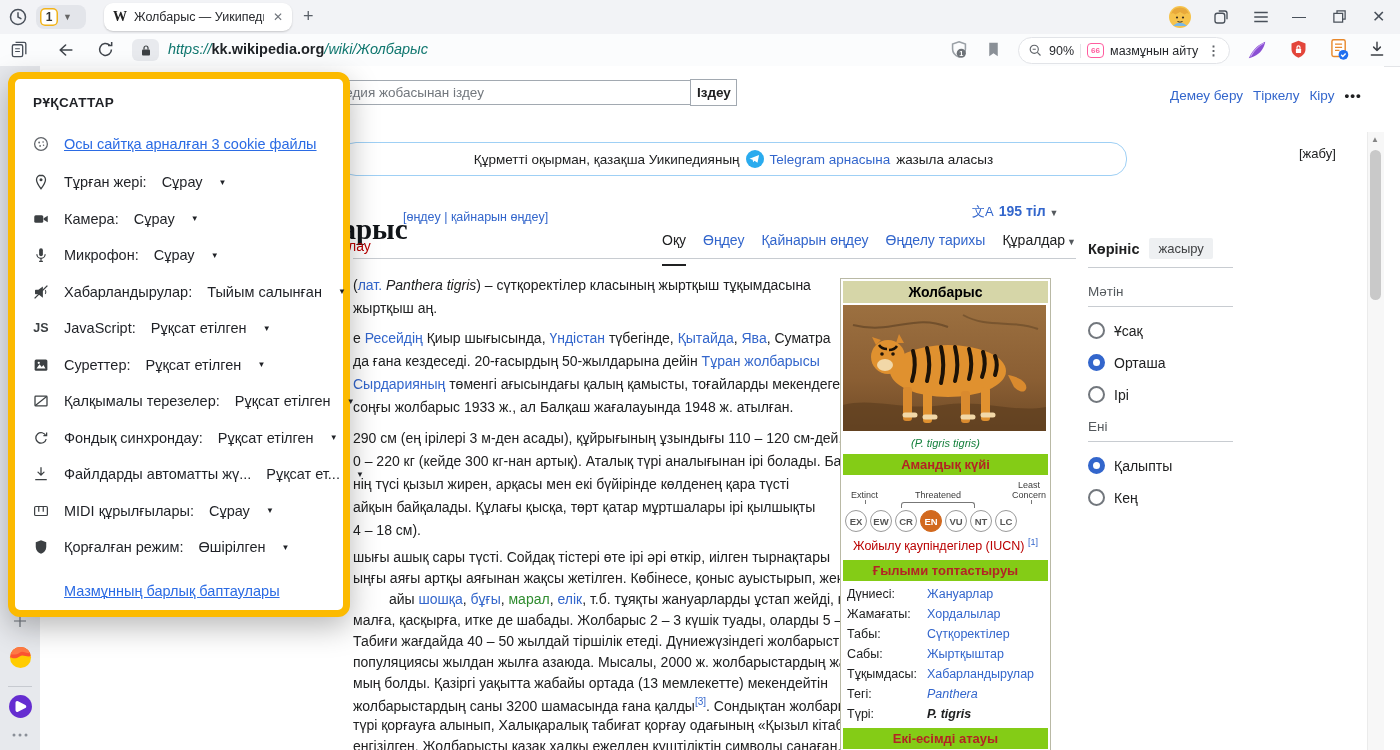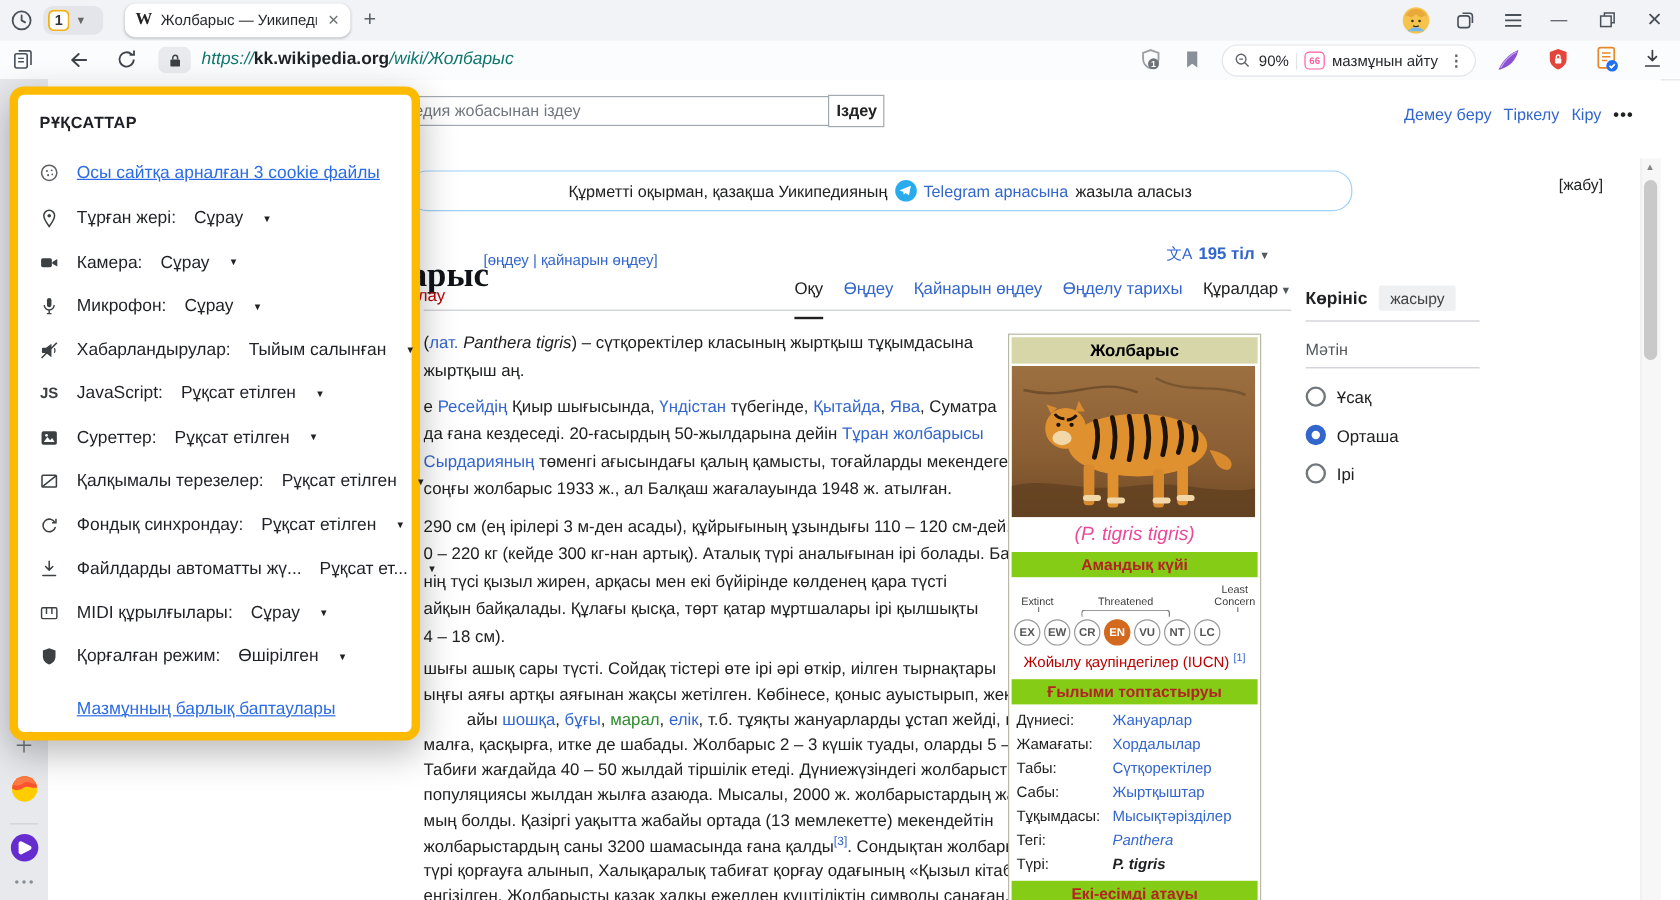--- a/index.html
+++ b/index.html
@@ -76,21 +76,21 @@
 
   #article{position:absolute;left:313px;top:0;width:492px;height:684px;overflow:hidden;}
   .aline{position:absolute;left:0;font-size:14px;color:#202122;white-space:nowrap;}
   .aline i{font-style:italic;}
   .aline sup{font-size:10px;color:#3366cc;}
 
   
   #infobox{position:absolute;left:800px;top:212px;width:211px;border:1px solid #b9b9a5;background:#fff;font-size:12.5px;box-sizing:border-box;padding:2px;}
   .ib-h{background:#d6d6a8;text-align:center;font-weight:700;padding:3px 0;color:#000;font-size:14px;}
   .ib-sh{background:#84cc16;text-align:center;font-weight:700;padding:3px 0;color:#b32424;font-size:13px;margin-top:4px;}
-  #ib-caption{text-align:center;font-size:16px;color:#ec4899;padding:3px 0 1px;}
+  #ib-caption{text-align:center;font-size:11px;color:#15803d;padding:3px 0 1px;}
   #iucn{position:relative;height:78px;margin-top:3px;}
   #iucn .l1{position:absolute;left:8px;top:12px;font-size:9px;color:#3c3c3c;}
   #iucn .l2{position:absolute;left:72px;top:12px;font-size:9px;color:#3c3c3c;}
   #iucn .l3{position:absolute;right:2px;top:2px;font-size:9px;color:#3c3c3c;text-align:center;line-height:10px;}
   #iucn .tick{position:absolute;width:1px;height:4px;background:#777;}
   #iucn .brace{position:absolute;left:58px;top:24px;width:72px;height:5px;border-top:1px solid #777;border-left:1px solid #777;border-right:1px solid #777;border-radius:3px 3px 0 0;}
   #iucn-circles{position:absolute;left:2px;top:32px;display:flex;gap:3px;}
   .iu{width:22px;height:22px;border-radius:50%;border:1.4px solid #9a9a9a;color:#555;font-size:9.5px;font-weight:700;display:flex;align-items:center;justify-content:center;background:#fff;box-sizing:border-box;}
   .iu.on{background:#d2691e;border-color:#d2691e;color:#fff;}
   #iucn-link{position:absolute;left:0;top:59px;width:100%;text-align:center;font-size:12.5px;white-space:nowrap;}
@@ -416,21 +416,21 @@
           <div class="trow">
             <span class="tl">Табы:</span>
             <span class="tv">Сүтқоректілер</span>
           </div>
           <div class="trow">
             <span class="tl">Сабы:</span>
             <span class="tv">Жыртқыштар</span>
           </div>
           <div class="trow">
             <span class="tl">Тұқымдасы:</span>
-            <span class="tv">Мысықтәрізділер</span>
+            <span class="tv">Хабарландырулар</span>
           </div>
           <div class="trow">
             <span class="tl">Тегі:</span>
             <span class="tv it">Panthera</span>
           </div>
           <div class="trow">
             <span class="tl">Түрі:</span>
             <span class="tv bi">P. tigris</span>
           </div>
         </div>
@@ -451,20 +451,31 @@
             </div>
             <div class="opt">
               <span class="radio sel"></span>
               <span>Орташа</span>
             </div>
             <div class="opt">
               <span class="radio"></span>
               <span>Ірі</span>
             </div>
           </div>
+          <div class="app-sec">
+            <div class="sl">Ені</div>
+            <div class="opt">
+              <span class="radio sel"></span>
+              <span>Қалыпты</span>
+            </div>
+            <div class="opt">
+              <span class="radio"></span>
+              <span>Кең</span>
+            </div>
+          </div>
         </div>
     </div>
 
     <div id="scrollbar">
       <span class="up">▲</span>
       <div class="thumb"></div>
     </div>
   </div>
 
   <div id="perm">

